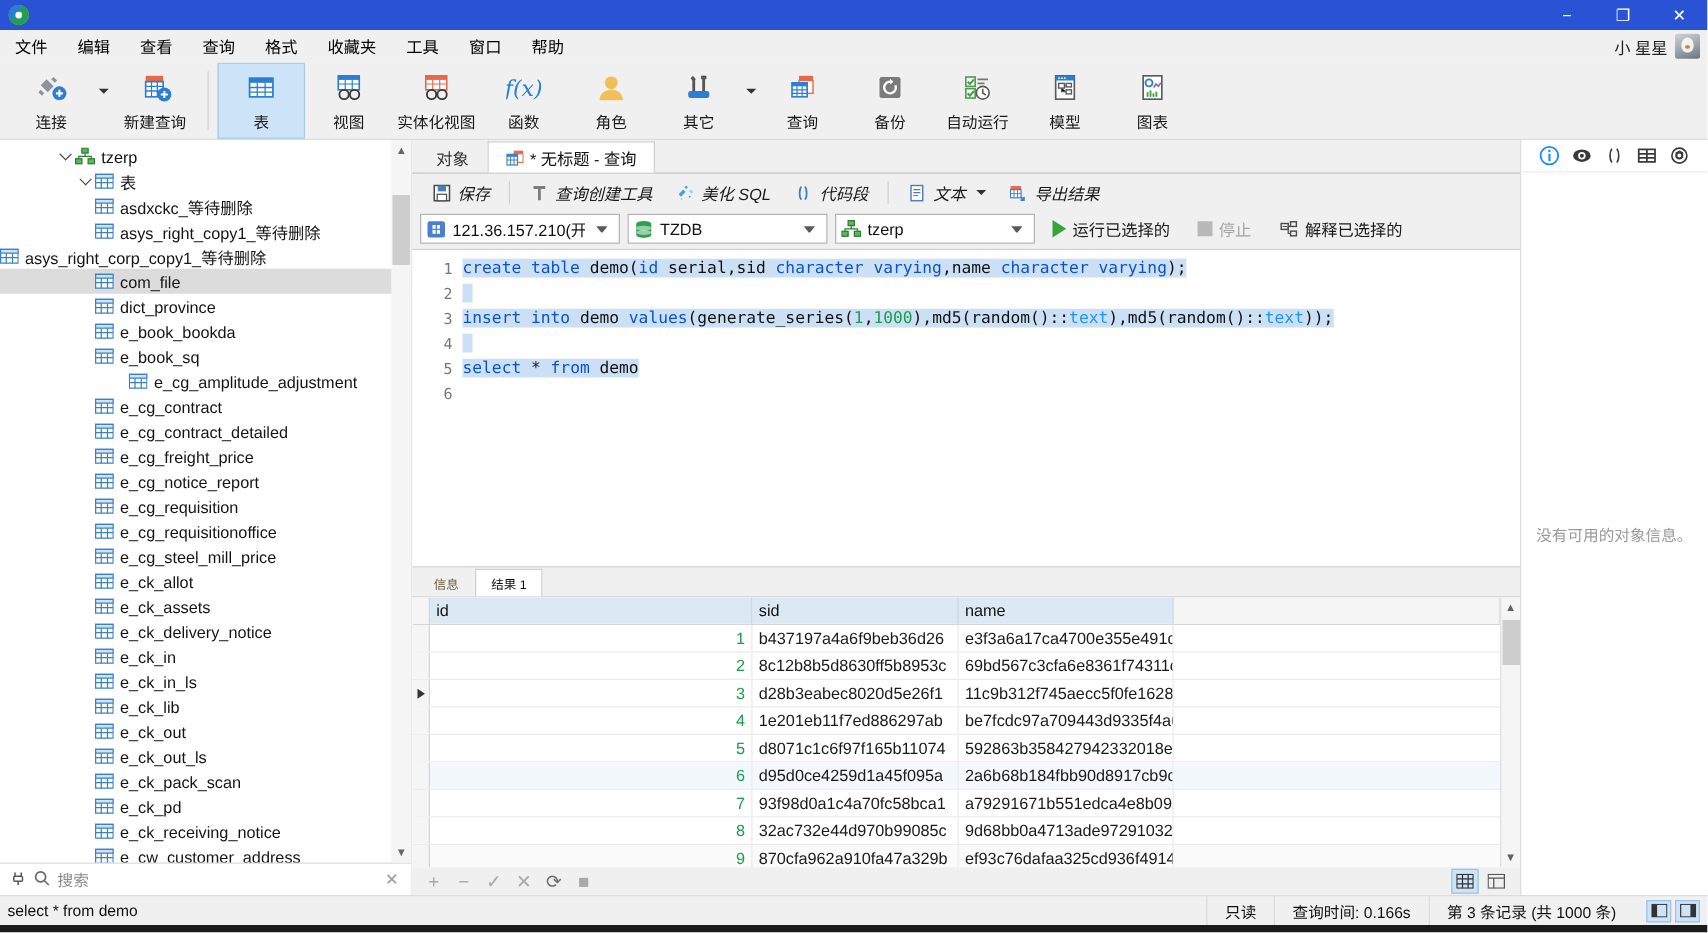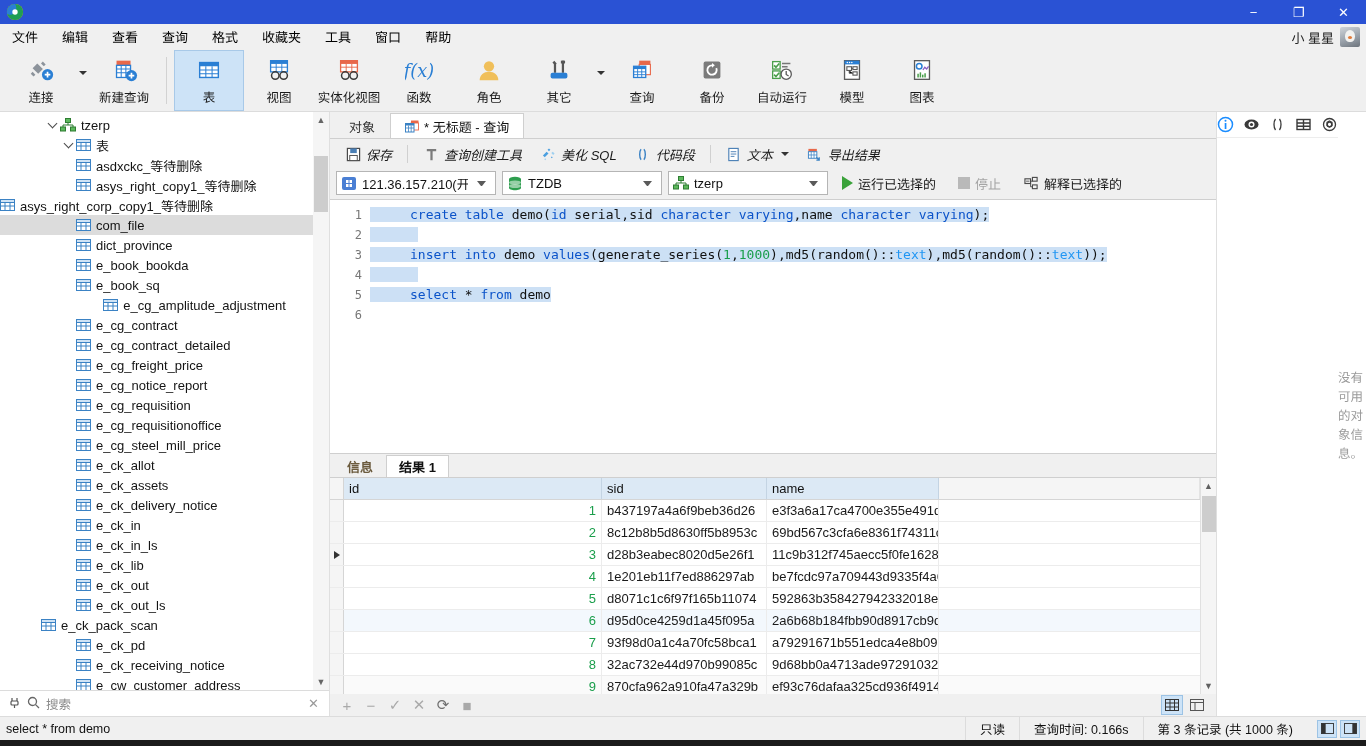--- a/index.html
+++ b/index.html
@@ -169,30 +169,30 @@
     position: relative; overflow: hidden; min-height: 0;
     font-family: "DejaVu Sans Mono", "Liberation Mono", monospace;
   }
   .gutter {
     position: absolute; left: 0; top: 0; bottom: 0; width: 40px; background: #ffffff;
     padding-top: 5px; text-align: right; color: #777; font-size: 12px; line-height: 20px;
   }
   .gutter .gl { padding-right: 8px; }
   .code { position: absolute; left: 40px; top: 0; right: 0; bottom: 0; padding-top: 5px; font-size: 13px; line-height: 20px; white-space: pre; }
   .code .ln { height: 20px; }
-  .code .sel { background: #cce0f5; padding-left: 40px; }
+  .code .sel { background: #cce0f5; }
   .kw { color: #0b53c9; }
   .num { color: #1a9e4b; }
   .typ { color: #2196f3; }
   .pl { color: #111; }
 
   
   .results { flex: 0 0 262px; display: flex; flex-direction: column; background: #f0f0f0; min-height: 0; }
   .rtabs { height: 24px; flex: 0 0 24px; display: flex; align-items: flex-end; padding-left: 4px; border-bottom: 1px solid #cfcfcf; }
-  .rtab { height: 22px; padding: 0 12px; display: flex; align-items: center; font-size: 13px; color: #6b5b3e; background: #f0f0f0; border: 1px solid transparent; border-bottom: none; cursor: default; font-weight: bold; }
+  .rtab { height: 22px; padding: 0 12px; display: flex; align-items: center; font-size: 10px; color: #6b5b3e; background: #f0f0f0; border: 1px solid transparent; border-bottom: none; cursor: default; }
   .rtab.active { background: #fff; border-color: #cfcfcf; color: #111; }
 
   .grid-wrap { flex: 1 1 auto; background: #fff; position: relative; overflow: hidden; display: flex; min-height: 0; }
   .grid { flex: 1 1 auto; display: flex; flex-direction: column; min-width: 0; }
   .g-head { height: 22px; flex: 0 0 22px; display: flex; border-bottom: 1px solid #d5d5d5; }
   .g-rowmark { width: 14px; flex: 0 0 14px; background: #f5f5f5; border-right: 1px solid #d5d5d5; }
   .g-th {
     background: #dce9f5; border-right: 1px solid #c4d4e3; display: flex; align-items: center;
     padding: 0 5px; font-size: 13px; color: #111; overflow: hidden; white-space: nowrap;
   }
@@ -213,21 +213,21 @@
   .gs-thumb { position: absolute; left: 1px; width: 14px; top: 2px; height: 36px; background: #cdcdcd; }
 
   .gridfoot { height: 22px; flex: 0 0 22px; background: #f0f0f0; display: flex; align-items: center; padding-left: 6px; gap: 2px; position: relative; }
   .gf-btn { width: 22px; height: 20px; display: flex; align-items: center; justify-content: center; color: #a9a9a9; font-size: 15px; cursor: default; }
   .gf-btn.on { color: #6f6f6f; }
   .viewmodes { position: absolute; right: 8px; top: 1px; display: flex; gap: 3px; }
   .vm { width: 22px; height: 20px; display: flex; align-items: center; justify-content: center; border: 1px solid transparent; }
   .vm.active { background: #cde3f7; border-color: #9cc3e5; }
 
   
-  .rightpanel { width: 150px; flex: 0 0 150px; background: #ffffff; border-left: 1px solid #dfdfdf; display: flex; flex-direction: row; }
+  .rightpanel { width: 150px; flex: 0 0 150px; background: #ffffff; border-left: 1px solid #dfdfdf; display: flex; flex-direction: column; }
   .rp-tabs { height: 26px; flex: 0 0 26px; display: flex; align-items: center; justify-content: center; gap: 9px; border-bottom: 1px solid #ededed; }
   .rp-tab { width: 17px; height: 17px; display: flex; align-items: center; justify-content: center; cursor: default; }
   .rp-body { flex: 1 1 auto; display: flex; align-items: center; justify-content: center; }
   .rp-empty { font-size: 12.5px; color: #9a9a9a; }
 
   
   .statusbar {
     height: 24px; flex: 0 0 24px; background: #f0f0f0; border-top: 1px solid #dcdcdc;
     display: flex; align-items: center; font-size: 12.5px; color: #111;
   }
@@ -665,21 +665,21 @@
               <span class="tree-lbl">e_ck_out</span>
             </div>
             <div class="tree-row" style="padding-left: 76px;">
               <span class="tbl-ico"><svg viewBox="0 0 15 14" width="15" height="14">
                   <rect x="0.5" y="1.5" width="14" height="11" fill="#fff" stroke="#3b82c4"></rect>
                   <rect x="0.5" y="1.5" width="14" height="3" fill="#cfe3f5" stroke="#3b82c4"></rect>
                   <path d="M0.5 8h14M5 4.5v8M10 4.5v8" stroke="#3b82c4"></path>
                 </svg></span>
               <span class="tree-lbl">e_ck_out_ls</span>
             </div>
-            <div class="tree-row" style="padding-left: 41px;">
+            <div class="tree-row" style="padding-left: 76px;">
               <span class="tbl-ico"><svg viewBox="0 0 15 14" width="15" height="14">
                   <rect x="0.5" y="1.5" width="14" height="11" fill="#fff" stroke="#3b82c4"></rect>
                   <rect x="0.5" y="1.5" width="14" height="3" fill="#cfe3f5" stroke="#3b82c4"></rect>
                   <path d="M0.5 8h14M5 4.5v8M10 4.5v8" stroke="#3b82c4"></path>
                 </svg></span>
               <span class="tree-lbl">e_ck_pack_scan</span>
             </div>
             <div class="tree-row" style="padding-left: 76px;">
               <span class="tbl-ico"><svg viewBox="0 0 15 14" width="15" height="14">
                   <rect x="0.5" y="1.5" width="14" height="11" fill="#fff" stroke="#3b82c4"></rect>

